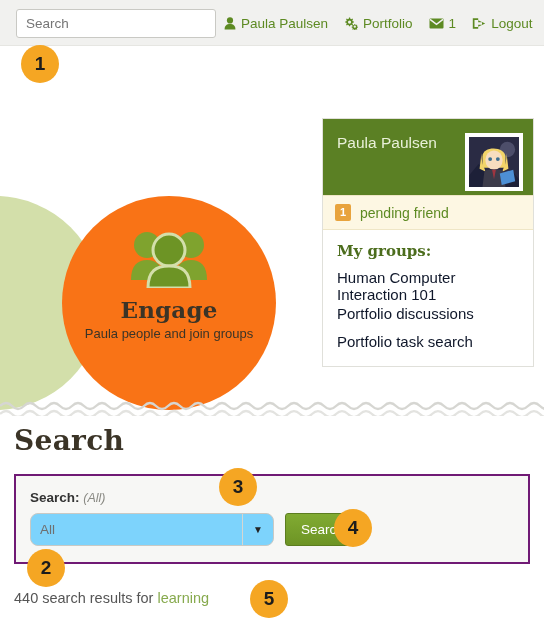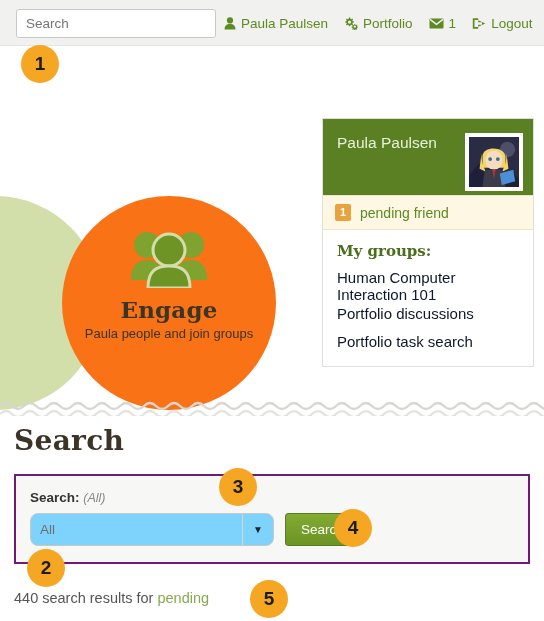--- a/index.html
+++ b/index.html
@@ -388,21 +388,21 @@
       <div class="select-wrap">
         <span class="select-value">All</span>
         <span class="select-arrow-box">▼</span>
       </div>
       <button class="search-btn">Search</button>
     </div>
   </div>
 
   <div class="results-line">
     <span>440 search results for</span>
-    <span class="results-term">pending</span>
+    <span class="results-term">learning</span>
   </div>
 
   <div class="header-band"></div>
   <input class="search-box" type="text" placeholder="Search" style="">
   <div class="header-nav">
     <a class="hnav-item">
       <span class="glyph">
         <svg width="12" height="13" viewBox="0 0 12 13" xmlns="http://www.w3.org/2000/svg">
           <circle cx="6" cy="3.4" r="3.1" fill="#5d8a22"></circle>
           <path d="M0.6 12.6 C0.6 8.2 3 7 6 7 C9 7 11.4 8.2 11.4 12.6 Z" fill="#5d8a22"></path>

